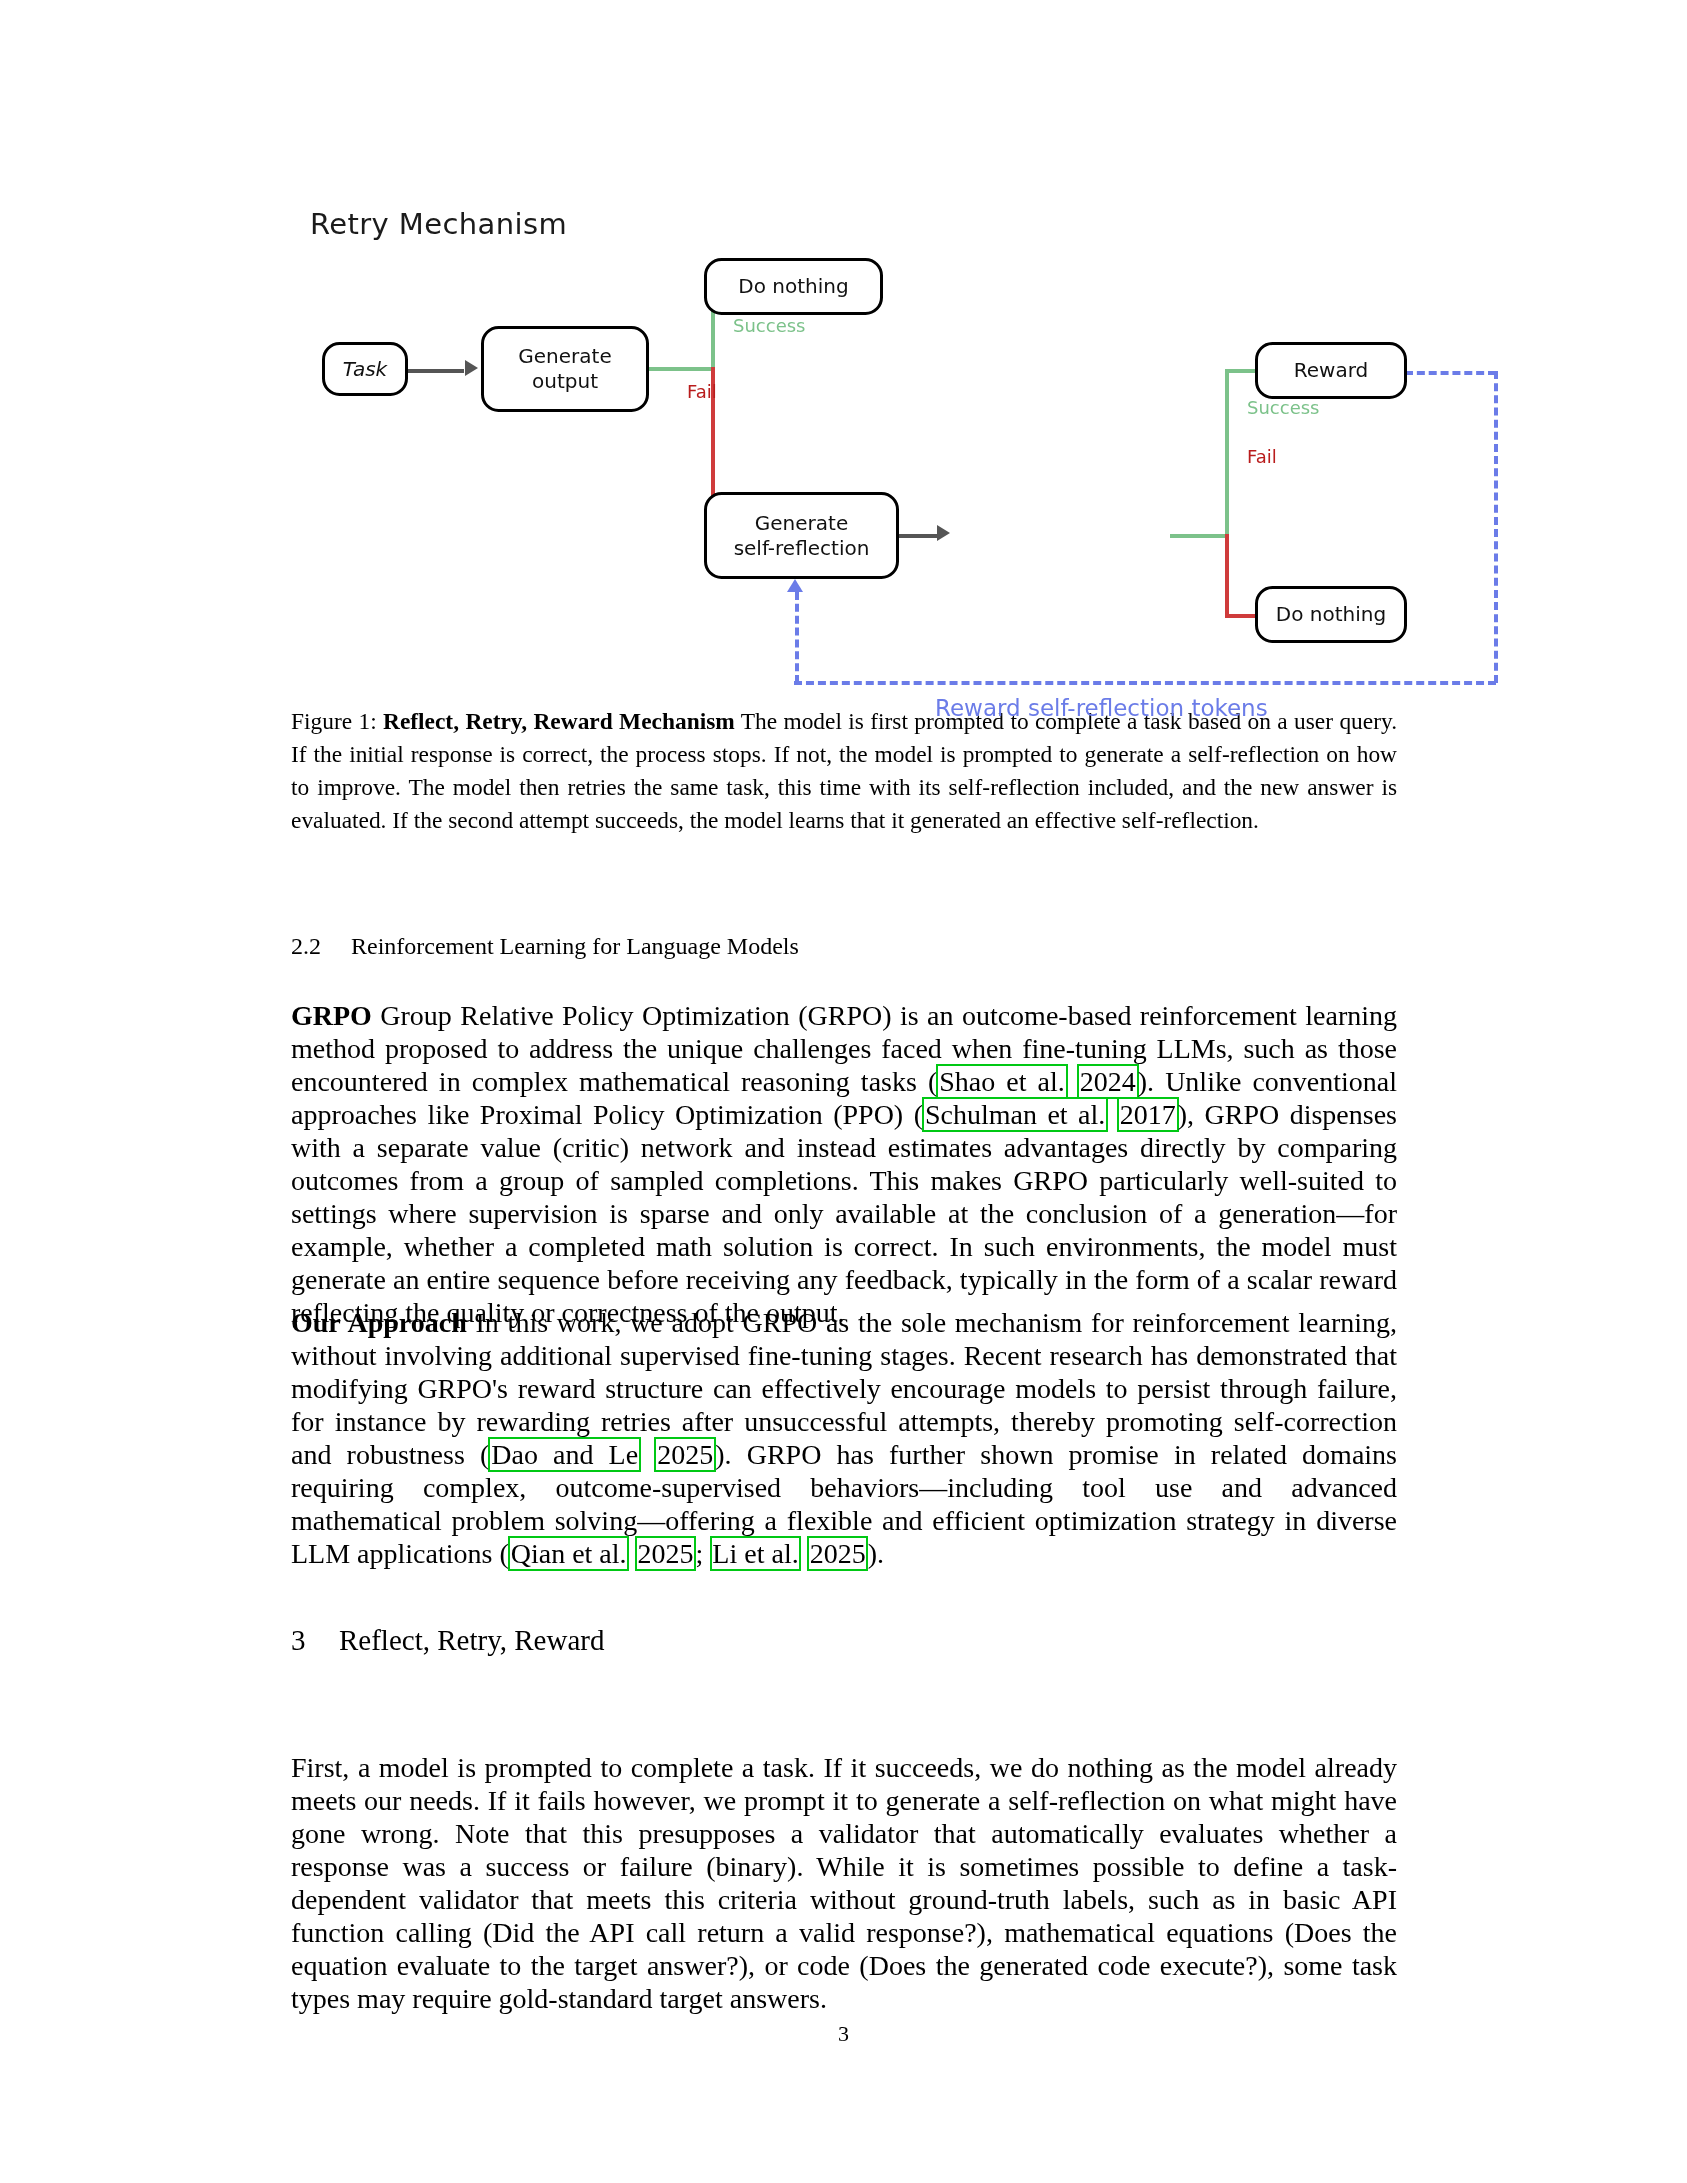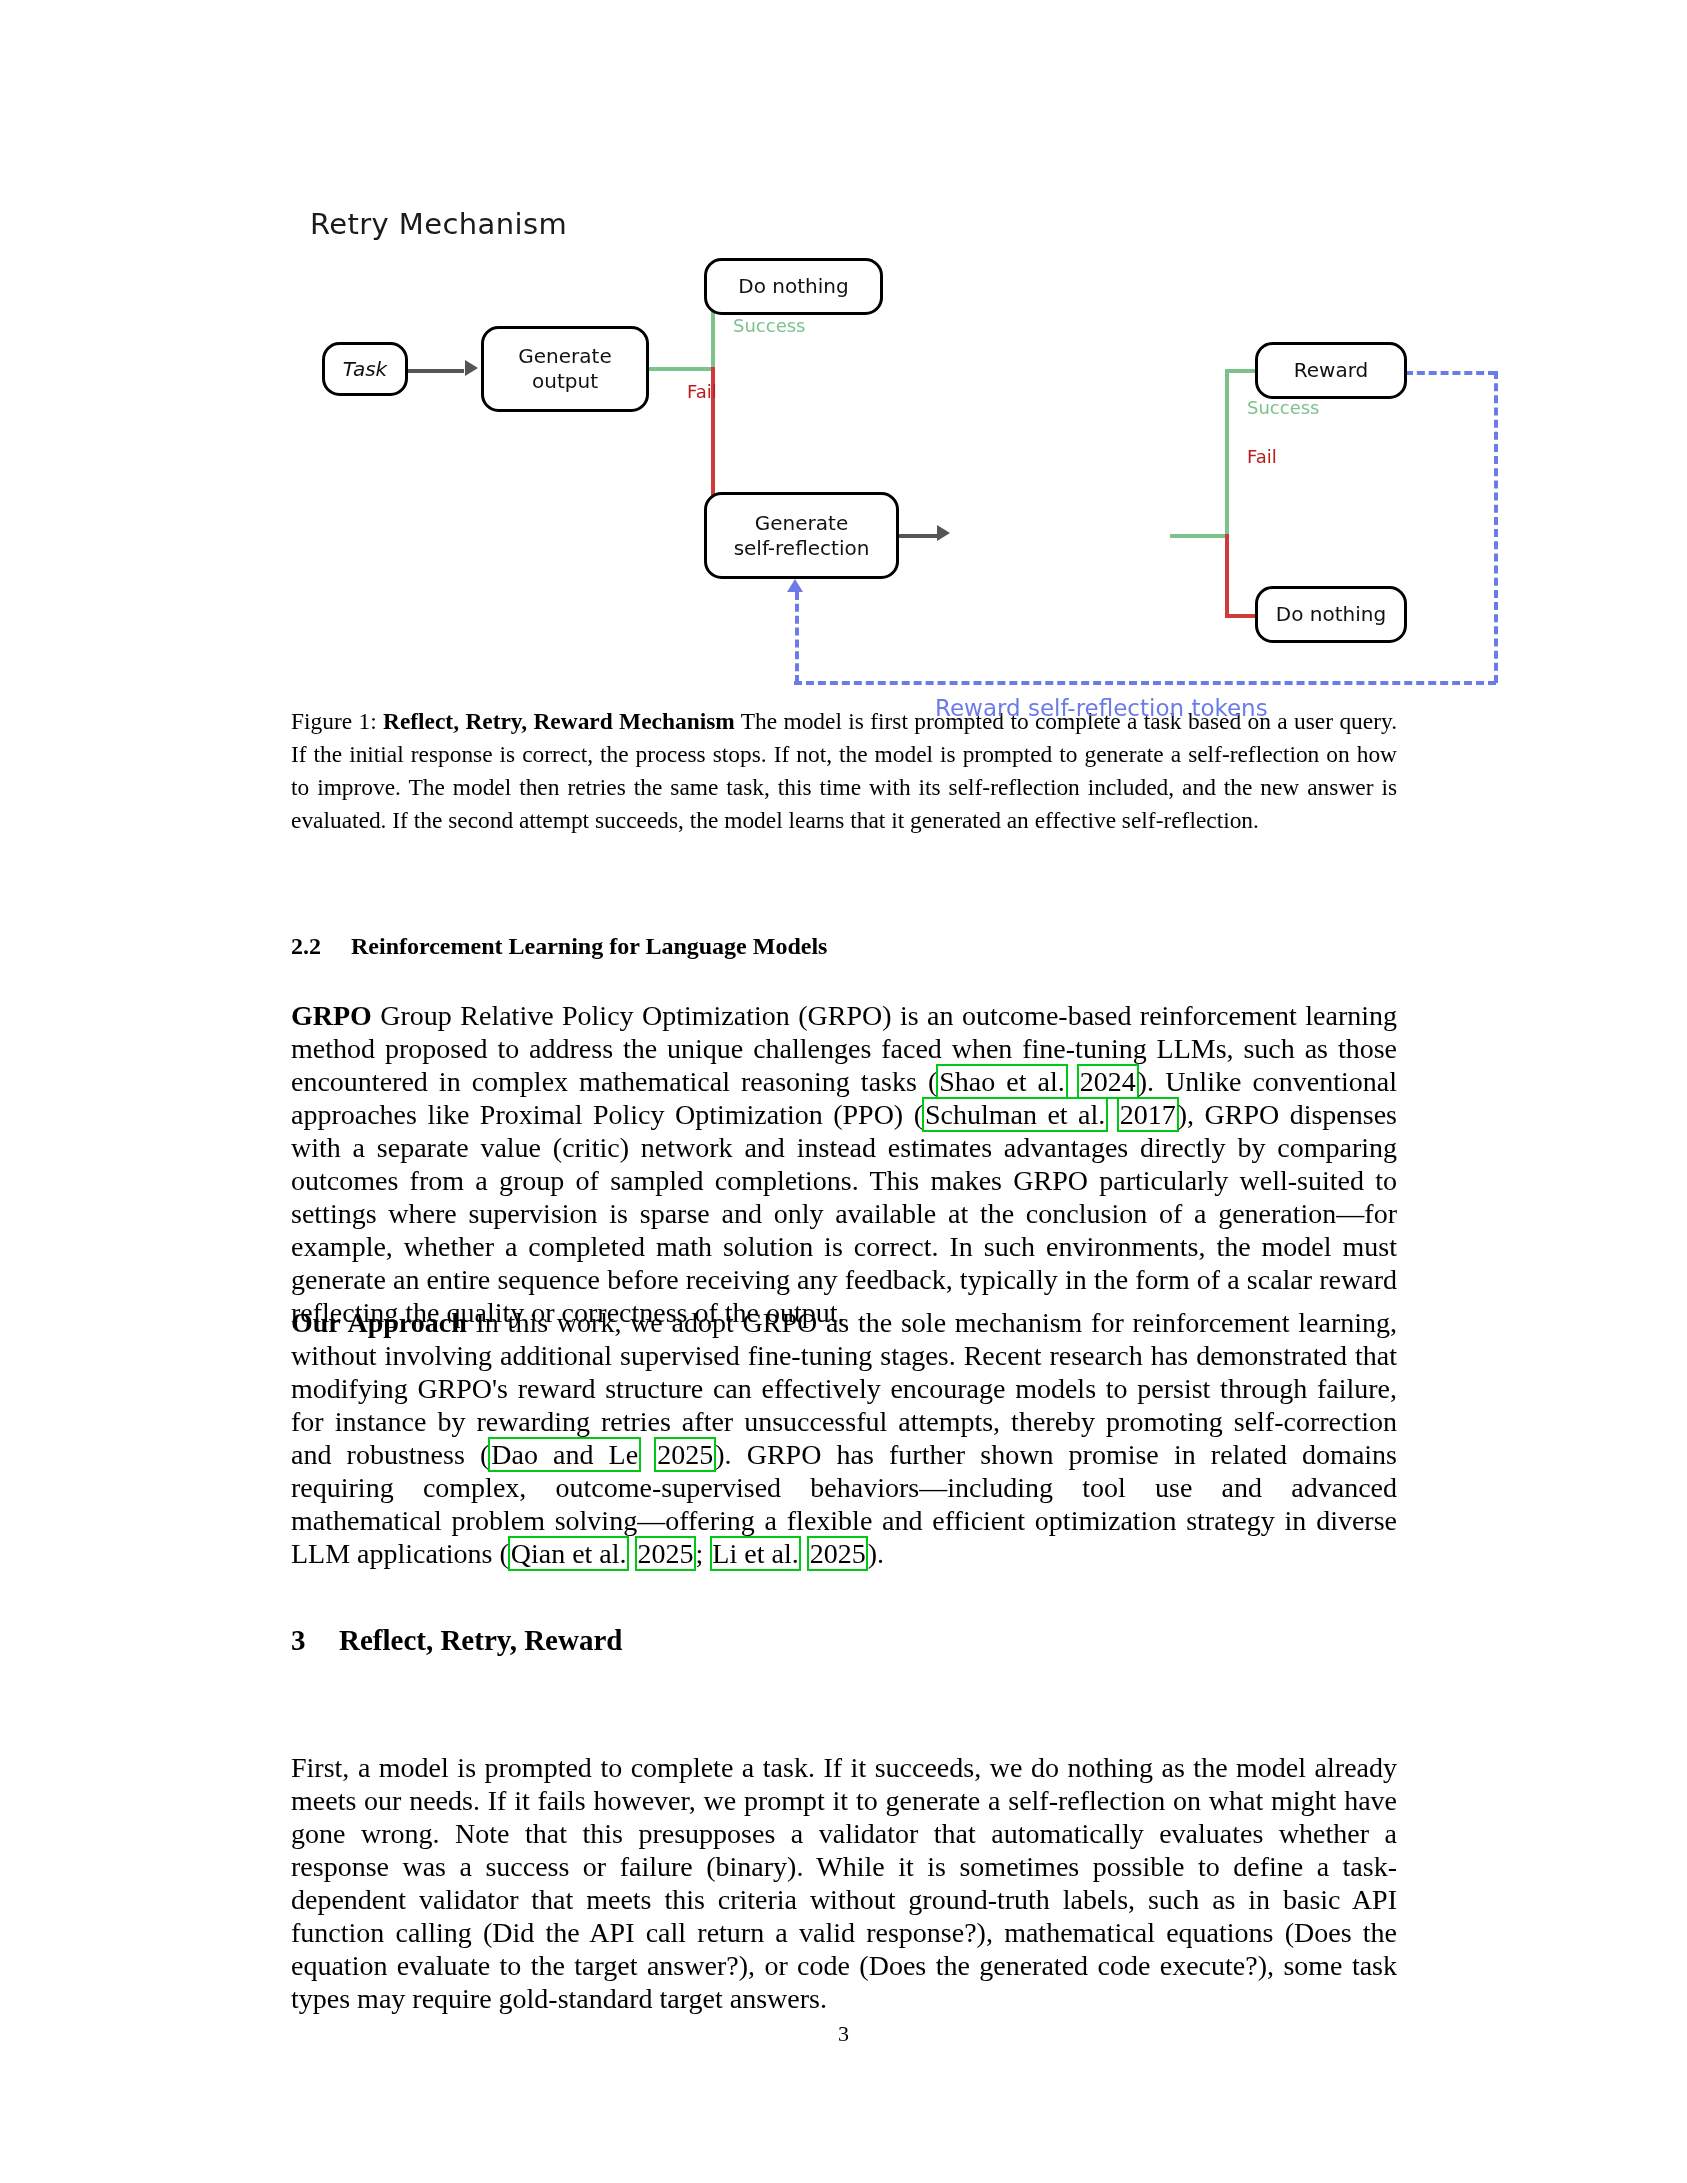--- a/index.html
+++ b/index.html
@@ -123,21 +123,21 @@
   }
   .caption {
     top: 705px;
     font-size: 23.4px;
     line-height: 33px;
     text-align: justify;
   }
   .caption b { font-weight: bold; }
 
   .sec-head {
-    font-weight: bold;
+    font-weight: normal;
     white-space: nowrap;
   }
   #sec-2-2 {
     top: 933px;
     font-size: 24px;
   }
   #sec-2-2 .num { display: inline-block; width: 60px; }
 
   #sec-3 {
     top: 1624px;

